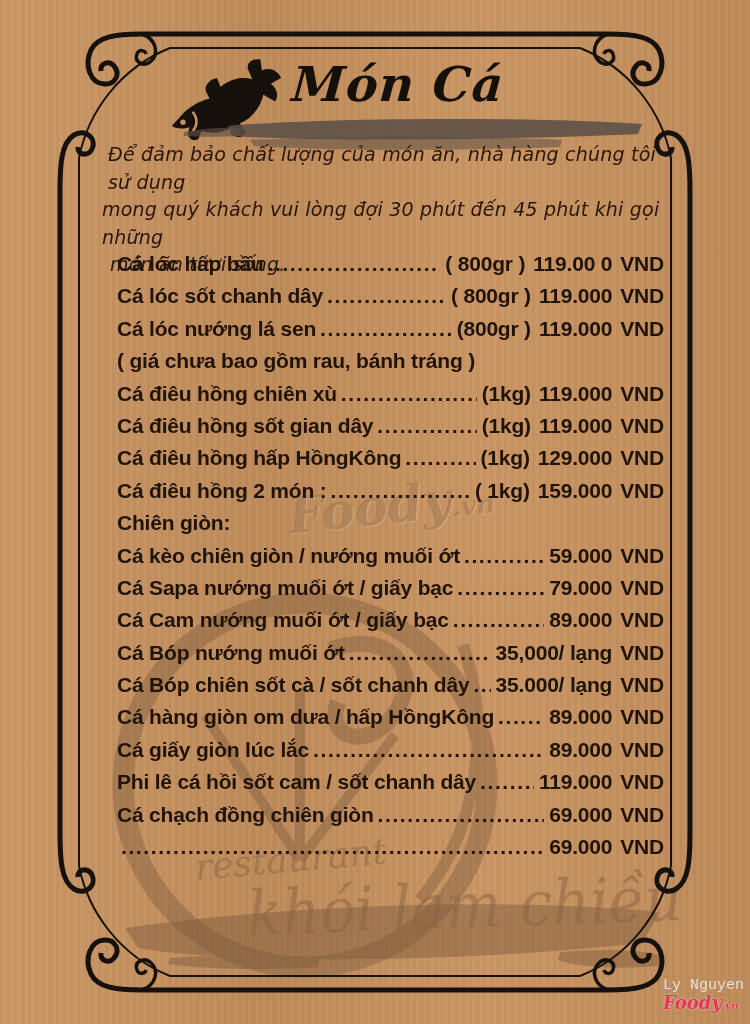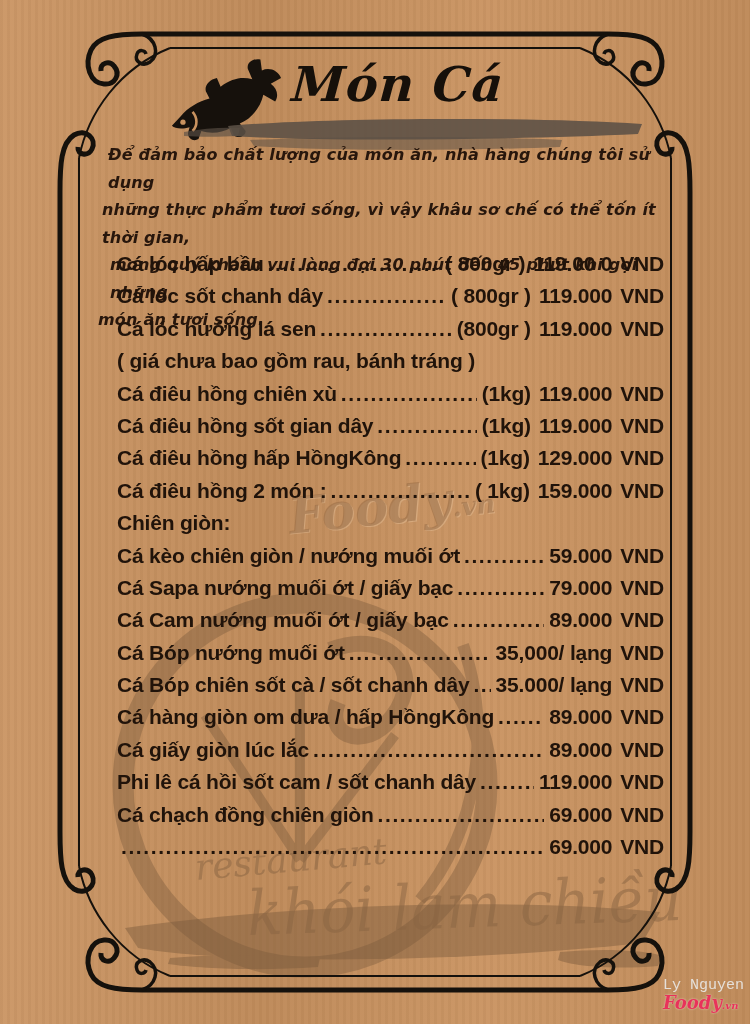--- a/index.html
+++ b/index.html
@@ -22,21 +22,21 @@
   .title{
     position:absolute; left:292px; top:56px; margin:0;
     font-family:"DejaVu Serif", serif; font-style:italic; font-weight:700;
     font-size:48px; letter-spacing:1px; transform:skewX(-4deg); color:#16100a;
   }
   .smudge{position:absolute; left:180px; top:110px; width:480px; height:46px;}
 
   
   .intro{
     position:absolute; left:98px; top:141px; width:565px;
-    font-style:italic; font-weight:700; font-size:16px; line-height:27.5px;
+    font-style:italic; font-weight:400; font-size:19px; line-height:27.5px;
     color:#27160c; letter-spacing:.2px;
   }
   .intro div:nth-child(1){padding-left:10px;}
   .intro div:nth-child(2){padding-left:4px;}
   .intro div:nth-child(3){padding-left:12px;}
 
   
   .menu{
     position:absolute; left:92px; top:252px; right:86px;
     font-family:"Liberation Sans", sans-serif; font-weight:700; font-size:21px;
@@ -110,21 +110,20 @@
     <h1 class="title">Món Cá</h1>
 
     <svg class="smudge" viewBox="0 0 480 46" xmlns="http://www.w3.org/2000/svg">
       <path fill="#5b5045" opacity="0.88" d="M48,16 C130,8 340,6 462,14 L458,24 C330,30 140,32 52,26 Z"></path>
       <path fill="#5b5045" opacity="0.55" d="M70,30 C170,26 300,26 382,30 L380,37 C280,41 150,41 74,36 Z"></path>
       <path fill="#5b5045" opacity="0.65" d="M4,22 C24,18 44,17 60,18 L58,26 C40,27 18,27 4,26 Z"></path>
     </svg>
 
     <div class="intro">
       <div>Để đảm bảo chất lượng của món ăn, nhà hàng chúng tôi sử dụng</div>
-      <div>những thực phẩm tươi sống, vì vậy khâu sơ chế có thể tốn ít thời gian,</div>
       <div>mong quý khách vui lòng đợi 30 phút đến 45 phút khi gọi những</div>
       <div>món ăn tươi sống.</div>
     </div>
 
     <div class="menu">
         <div class="row">
         <span class="nm">Cá lóc hấp bầu</span>
         <span class="leader"></span>
         <span class="sz">( 800gr )</span>
         <span class="pr">119.00 0</span>

